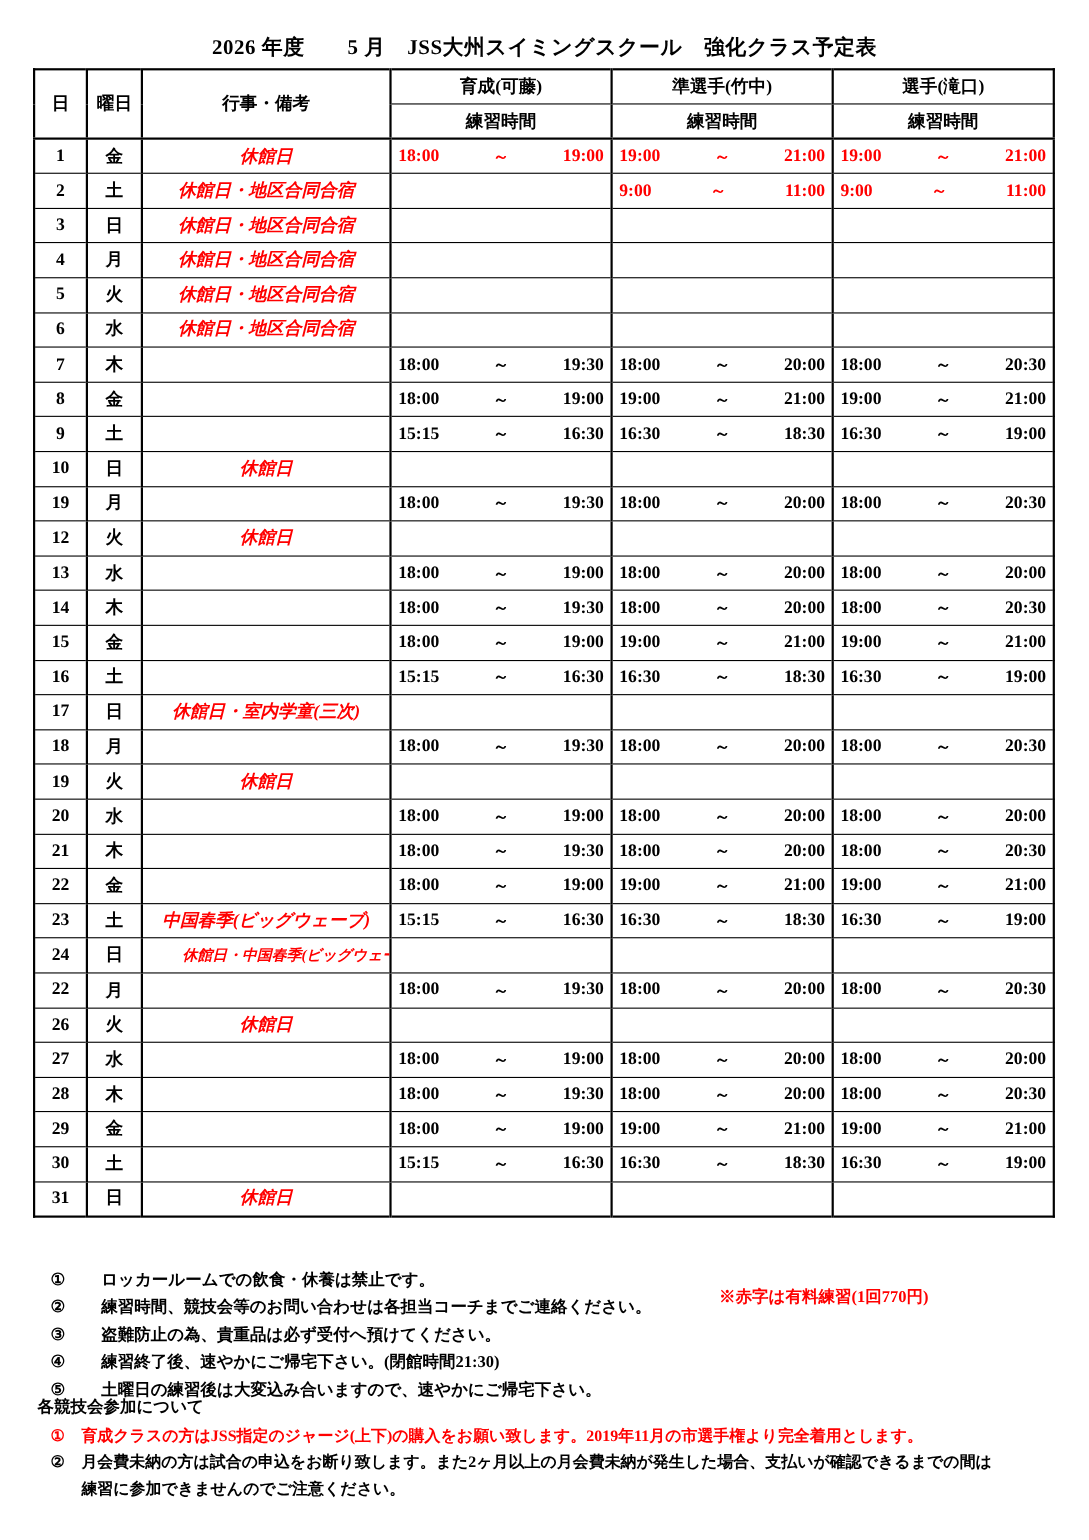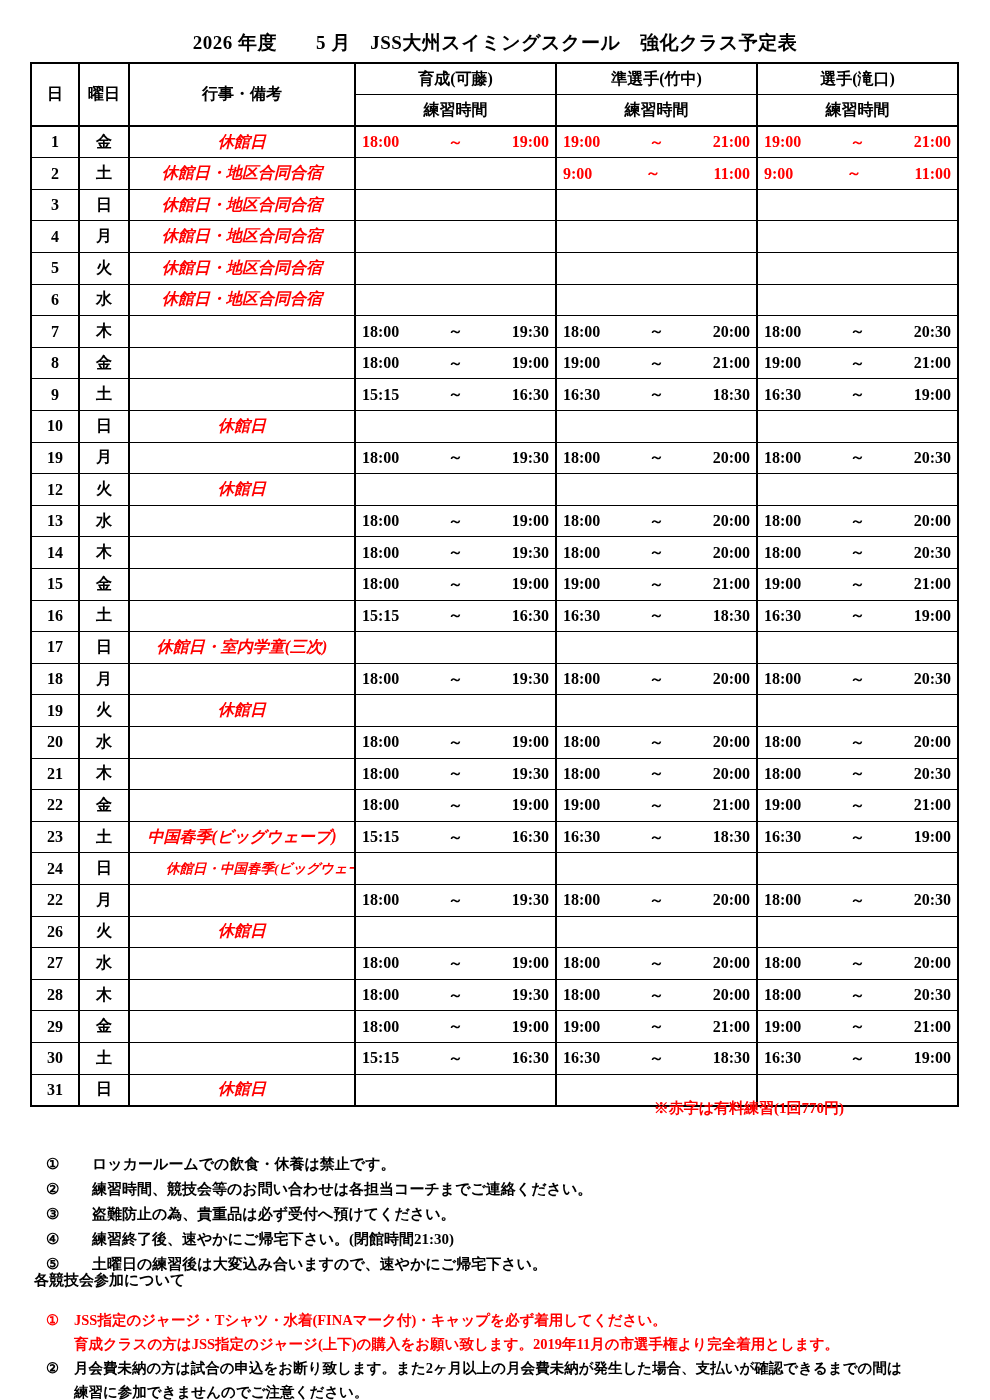--- a/index.html
+++ b/index.html
@@ -114,21 +114,21 @@
   .tm .t-tilde { flex: 1 1 auto; text-align: center; font-size: 15px; }
   .tm .t-end   { flex: 0 0 auto; text-align: right; padding-right: 6px; }
   .tm.empty { visibility: hidden; }
 
   .red { color: #ff0000; }
 
   
   .fee-note {
     position: absolute;
     right: 32px;
-    top: 1099px;
+    top: 1170px;
     color: #ff0000;
     font-size: 15px;
     font-weight: bold;
     white-space: nowrap;
   }
 
   
   .notes {
     position: absolute;
     left: 46px;
@@ -153,21 +153,21 @@
   .comp {
     position: absolute;
     left: 34px;
     top: 1268px;
     width: 930px;
   }
   .comp-heading {
     font-size: 15px;
     font-weight: bold;
     line-height: 24px;
-    margin-bottom: 16px;
+    margin-bottom: 2px;
   }
   .comp-row {
     display: flex;
     align-items: flex-start;
     font-size: 14.5px;
     font-weight: bold;
     line-height: 24px;
   }
   .comp-num {
     flex: 0 0 40px;
@@ -1045,21 +1045,20 @@
         <span class="note-text">土曜日の練習後は大変込み合いますので、速やかにご帰宅下さい。</span>
       </div>
     </div>
 
   <div class="comp">
     <div class="comp-heading">各競技会参加について</div>
     <div id="comp-list">
         <div class="comp-row red">
           <span class="comp-num">①</span>
           <span class="comp-body">
-            <span class="comp-line">JSS指定のジャージ・Tシャツ・水着(FINAマーク付)・キャップを必ず着用してください。</span>
             <span class="comp-line">育成クラスの方はJSS指定のジャージ(上下)の購入をお願い致します。2019年11月の市選手権より完全着用とします。</span>
           </span>
         </div>
         <div class="comp-row">
           <span class="comp-num">②</span>
           <span class="comp-body">
             <span class="comp-line">月会費未納の方は試合の申込をお断り致します。また2ヶ月以上の月会費未納が発生した場合、支払いが確認できるまでの間は</span>
             <span class="comp-line">練習に参加できませんのでご注意ください。</span>
           </span>
         </div>

